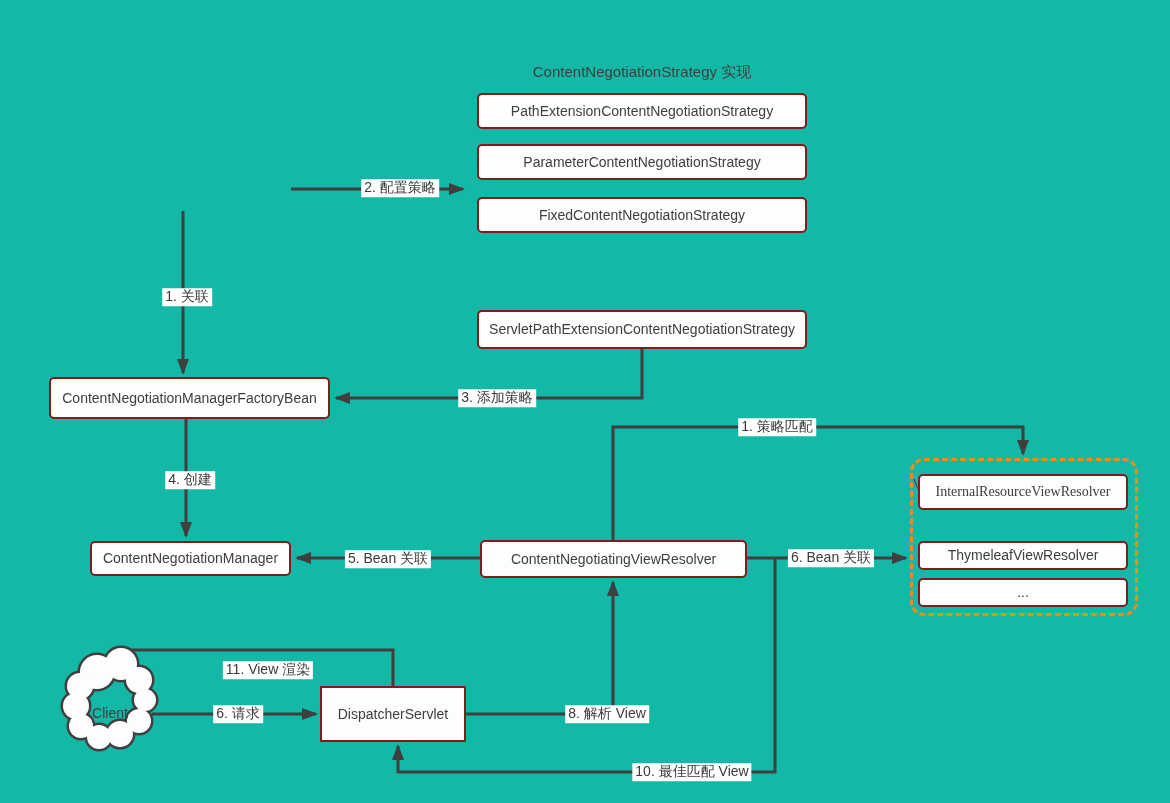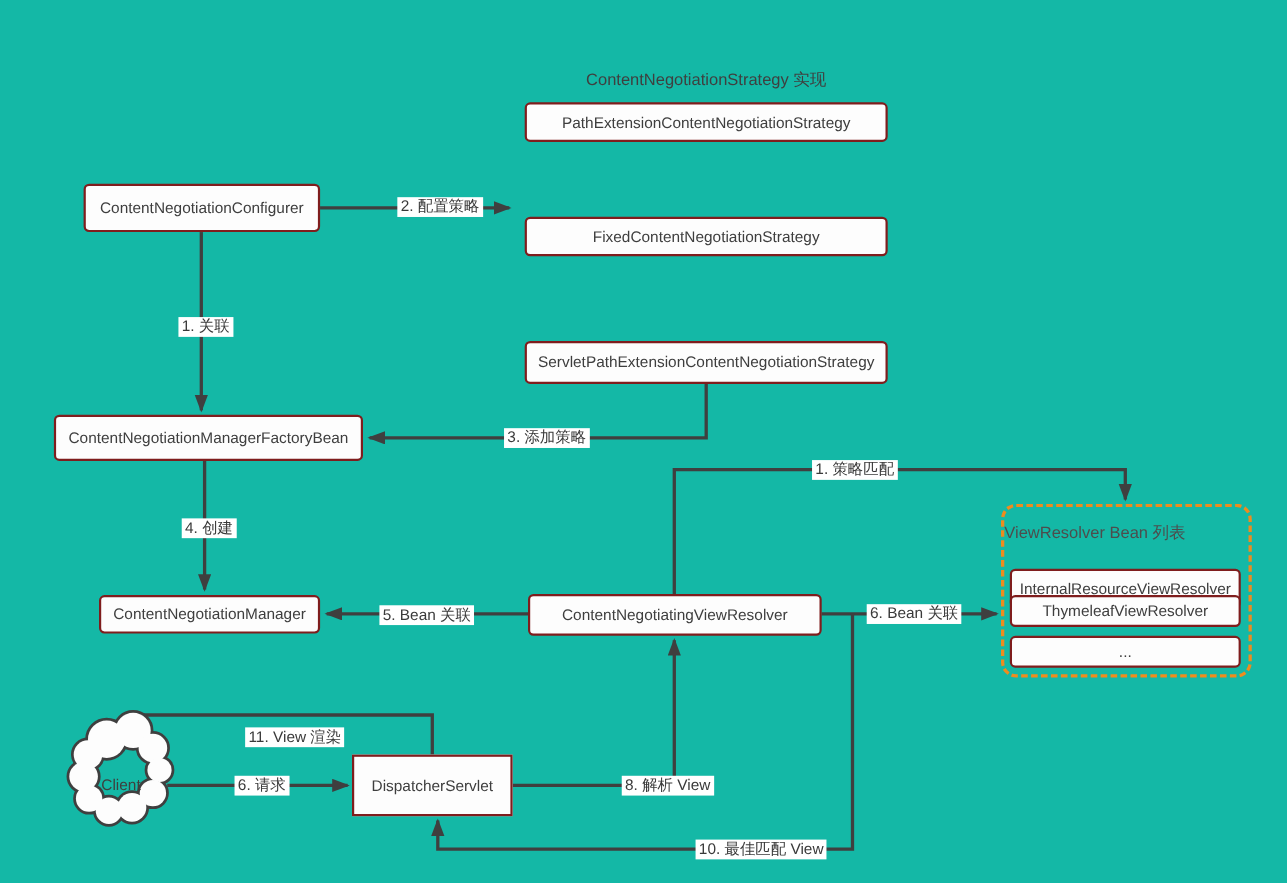--- a/index.html
+++ b/index.html
@@ -87,36 +87,36 @@
           <circle cx="81" cy="726" r="12"></circle>
         <circle cx="76" cy="706" r="13"></circle>
           <circle cx="80" cy="686" r="13"></circle>
       </g>
     </g>
   </svg>
 
   <div class="group-title" style="left:477px;top:63px;width:330px;">ContentNegotiationStrategy 实现</div>
 
   <div class="node" style="left:477px;top:93px;width:330px;height:36px;">PathExtensionContentNegotiationStrategy</div>
+  <div class="node" style="left:477px;top:144px;width:330px;height:36px;">ParameterContentNegotiationStrategy</div>
   <div class="node" style="left:477px;top:197px;width:330px;height:36px;">FixedContentNegotiationStrategy</div>
   <div class="node" style="left:477px;top:310px;width:330px;height:39px;">ServletPathExtensionContentNegotiationStrategy</div>
 
-  <div class="node" style="left:76px;top:167px;width:215px;height:44px;">ContentNegotiationConfigurer</div>
   <div class="node" style="left:49px;top:377px;width:281px;height:42px;">ContentNegotiationManagerFactoryBean</div>
   <div class="node" style="left:480px;top:540px;width:267px;height:38px;">ContentNegotiatingViewResolver</div>
 
   <div class="node" style="left:90px;top:541px;width:201px;height:35px;">ContentNegotiationManager</div>
   <div class="node sharp" style="left:320px;top:686px;width:146px;height:56px;">DispatcherServlet</div>
 
   <div class="cloud-label" style="left:75px;top:705px;width:70px;">Client</div>
 
   <div class="dashed-group" style="left:910px;top:458px;width:228px;height:158px;">
     <div class="dash-title">ViewResolver Bean 列表</div>
   </div>
-  <div class="node" style="left:918px;top:517px;width:210px;height:36px;">InternalResourceViewResolver</div>
+  <div class="node" style="left:918px;top:474px;width:210px;height:36px;font-family:Liberation Serif, serif;">InternalResourceViewResolver</div>
   <div class="node" style="left:918px;top:541px;width:210px;height:29px;">ThymeleafViewResolver</div>
   <div class="node" style="left:918px;top:578px;width:210px;height:29px;">...</div>
 
   <div class="edge-label" style="left:187px;top:297px;">1. 关联</div>
   <div class="edge-label" style="left:400px;top:188px;">2. 配置策略</div>
   <div class="edge-label" style="left:497px;top:398px;">3. 添加策略</div>
   <div class="edge-label" style="left:190px;top:480px;">4. 创建</div>
   <div class="edge-label" style="left:388px;top:559px;">5. Bean 关联</div>
   <div class="edge-label" style="left:831px;top:558px;">6. Bean 关联</div>
   <div class="edge-label" style="left:238px;top:714px;">6. 请求</div>

